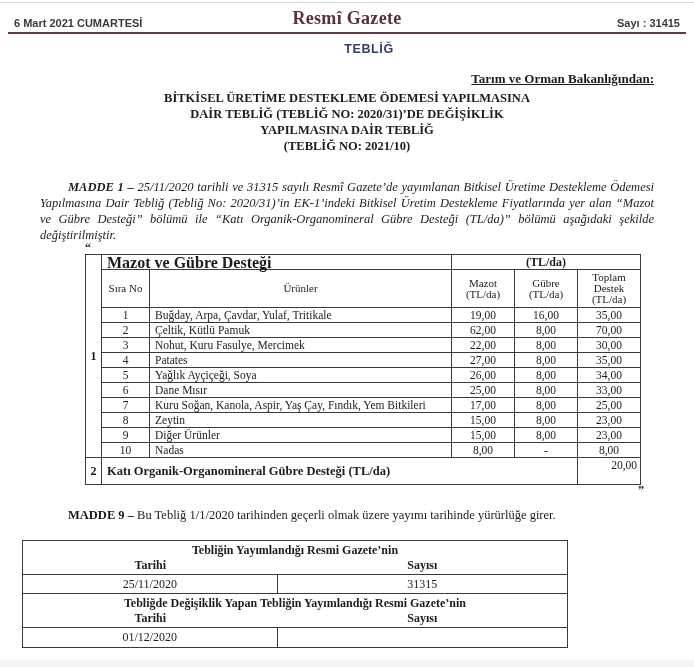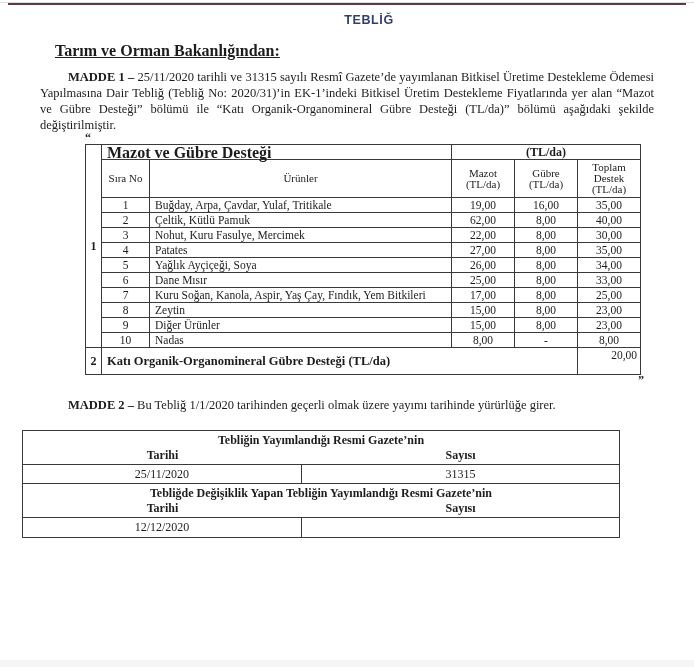--- a/index.html
+++ b/index.html
@@ -23,25 +23,25 @@
   .m-date{font-family:"Liberation Sans","DejaVu Sans",sans-serif;font-size:11px;font-weight:bold;color:#3a3a3a;justify-self:start;}
   .m-title{font-size:18px;font-weight:bold;color:var(--maroon);letter-spacing:0.3px;justify-self:center;padding:0 12px;}
   .m-issue{font-family:"Liberation Sans","DejaVu Sans",sans-serif;font-size:11px;font-weight:bold;color:#3a3a3a;justify-self:end;}
   .m-rule{height:2px;background:var(--rule);margin:3px 8px 0 8px;}
   .section-heading{
     text-align:center;font-family:"Liberation Sans","DejaVu Sans",sans-serif;
     font-weight:bold;font-size:12.5px;color:var(--navy);margin-top:8px;letter-spacing:0.6px;margin-left:44px;
   }
 
   .content{padding:0 40px;}
-  .issuer{margin:15px 0 0 15px;font-size:16px;font-weight:bold;text-decoration:underline;}
+  .issuer{margin:15px 0 0 15px;font-size:13px;font-weight:bold;text-decoration:underline;text-align:right;}
   .doc-title{text-align:center;font-weight:bold;font-size:12.5px;line-height:16px;margin-top:3px;}
   .article{font-size:12.5px;line-height:16px;text-align:justify;text-indent:28px;}
   .article b{font-weight:bold;}
-  #madde1{margin-top:9px;}
+  #madde1{margin-top:25px;font-style:italic;}
   #madde2{margin-top:10px;}
 
   .open-quote{margin:1px 0 0 45px;height:10px;line-height:9px;font-weight:bold;font-size:12px;}
   .close-quote{text-align:right;padding-right:10px;height:12px;line-height:10px;font-weight:bold;font-size:12px;}
 
   
   table.support{border-collapse:collapse;margin-left:45px;width:555px;font-size:11.5px;table-layout:fixed;}
   table.support{border:1.5px solid var(--line);}
   .support td{border:1px solid var(--line);padding:0 3px;height:15px;line-height:13px;vertical-align:middle;}
   .support .outer{width:16px;text-align:center;font-weight:bold;padding:0;font-size:12px;}
@@ -49,44 +49,55 @@
   .support .hdr1r{font-weight:bold;font-size:12px;text-align:center;}
   .support .colhead{text-align:center;white-space:pre-line;line-height:11px;height:38px;font-size:11px;}
   .support .num{text-align:center;}
   .support .prod{padding-left:5px;}
   .support .g2title{font-weight:bold;font-size:12.5px;height:27px;padding-left:5px;}
   .support .g2val{text-align:right;vertical-align:top;padding-top:1px;}
   .support col.c-outer{width:16px;} .support col.c-no{width:48px;} .support col.c-prod{width:302px;}
   .support col.c-mazot{width:63px;} .support col.c-gubre{width:63px;} .support col.c-toplam{width:63px;}
 
   
-  .gz-table{margin:17px 0 0 -18px;width:598px;border:1.5px solid var(--line);font-size:12px;}
+  .gz-table{margin:17px 0 0 -18px;width:546px;border:1.5px solid var(--line);font-size:12px;}
   .gz-sec-head{border-bottom:1px solid var(--line);padding:2px 0 1px 0;}
   .gz-sec-title{text-align:center;font-weight:bold;line-height:15px;}
   .gz-labels{display:flex;justify-content:space-between;}
   .gz-labels .l{width:46.8%;text-align:center;font-weight:bold;line-height:15px;}
   .gz-labels .r{flex:1;text-align:center;font-weight:bold;line-height:15px;}
   .gz-row{display:flex;border-bottom:1px solid var(--line);height:19px;line-height:18px;}
   .gz-row:last-child{border-bottom:none;}
   .gz-cell-left{width:46.8%;border-right:1px solid var(--line);text-align:center;}
   .gz-cell-right{flex:1;text-align:center;}
 </style>
 </head>
 <body>
 
 <div class="page">
   <div class="top-hairline"></div>
 
+  <div class="masthead">
+    <span class="m-date">6 Mart 2021 CUMARTESİ</span>
+    <span class="m-title">Resmî Gazete</span>
+    <span class="m-issue">Sayı : 31415</span>
+  </div>
   <div class="m-rule"></div>
 
   <div class="section-heading">TEBLİĞ</div>
 
   <div class="content">
     <div class="issuer">Tarım ve Orman Bakanlığından:</div>
 
+    <div class="doc-title">
+      <div>BİTKİSEL ÜRETİME DESTEKLEME ÖDEMESİ YAPILMASINA</div>
+      <div>DAİR TEBLİĞ (TEBLİĞ NO: 2020/31)’DE DEĞİŞİKLİK</div>
+      <div>YAPILMASINA DAİR TEBLİĞ</div>
+      <div>(TEBLİĞ NO: 2021/10)</div>
+    </div>
 
     <p class="article" id="madde1"><b>MADDE 1 –</b> <span>25/11/2020 tarihli ve 31315 sayılı Resmî Gazete’de yayımlanan Bitkisel Üretime Destekleme Ödemesi Yapılmasına Dair Tebliğ (Tebliğ No: 2020/31)’in EK-1’indeki Bitkisel Üretim Destekleme Fiyatlarında yer alan “Mazot ve Gübre Desteği” bölümü ile “Katı Organik-Organomineral Gübre Desteği (TL/da)” bölümü aşağıdaki şekilde değiştirilmiştir.</span></p>
 
     <div class="open-quote">“</div>
 
     <table class="support">
       <colgroup>
         <col class="c-outer">
           <col class="c-no">
           <col class="c-prod">
@@ -116,21 +127,21 @@
           <td class="prod">Buğday, Arpa, Çavdar, Yulaf, Tritikale</td>
           <td class="num">19,00</td>
           <td class="num">16,00</td>
           <td class="num">35,00</td>
         </tr>
         <tr>
           <td class="num">2</td>
           <td class="prod">Çeltik, Kütlü Pamuk</td>
           <td class="num">62,00</td>
           <td class="num">8,00</td>
-          <td class="num">40,00</td>
+          <td class="num">70,00</td>
         </tr>
         <tr>
           <td class="num">3</td>
           <td class="prod">Nohut, Kuru Fasulye, Mercimek</td>
           <td class="num">22,00</td>
           <td class="num">8,00</td>
           <td class="num">30,00</td>
         </tr>
         <tr>
           <td class="num">4</td>
@@ -184,21 +195,21 @@
         <tr>
           <td class="outer">2</td>
           <td class="g2title" colspan="4">Katı Organik-Organomineral Gübre Desteği (TL/da)</td>
           <td class="num g2val">20,00</td>
         </tr>
       </tbody>
     </table>
 
     <div class="close-quote">”</div>
 
-    <p class="article" id="madde2"><b>MADDE 2 –</b> <span>Bu Tebliğ 1/1/2020 tarihinden geçerli olmak üzere yayımı tarihinde yürürlüğe girer.</span></p>
+    <p class="article" id="madde2"><b>MADDE 9 –</b> <span>Bu Tebliğ 1/1/2020 tarihinden geçerli olmak üzere yayımı tarihinde yürürlüğe girer.</span></p>
 
     <div class="gz-table">
       <div class="gz-sec-head">
         <div class="gz-sec-title">Tebliğin Yayımlandığı Resmi Gazete’nin</div>
         <div class="gz-labels">
           <div class="l">Tarihi</div>
           <div class="r">Sayısı</div>
         </div>
       </div>
       <div class="gz-row">
@@ -206,19 +217,19 @@
         <div class="gz-cell-right">31315</div>
       </div>
       <div class="gz-sec-head">
         <div class="gz-sec-title">Tebliğde Değişiklik Yapan Tebliğin Yayımlandığı Resmi Gazete’nin</div>
         <div class="gz-labels">
           <div class="l">Tarihi</div>
           <div class="r">Sayısı</div>
         </div>
       </div>
       <div class="gz-row">
-        <div class="gz-cell-left">12/12/2020</div>
+        <div class="gz-cell-left">01/12/2020</div>
       </div>
     </div>
   </div>
 
   <div class="bottom-strip"></div>
 </div>
 
 </body></html>

